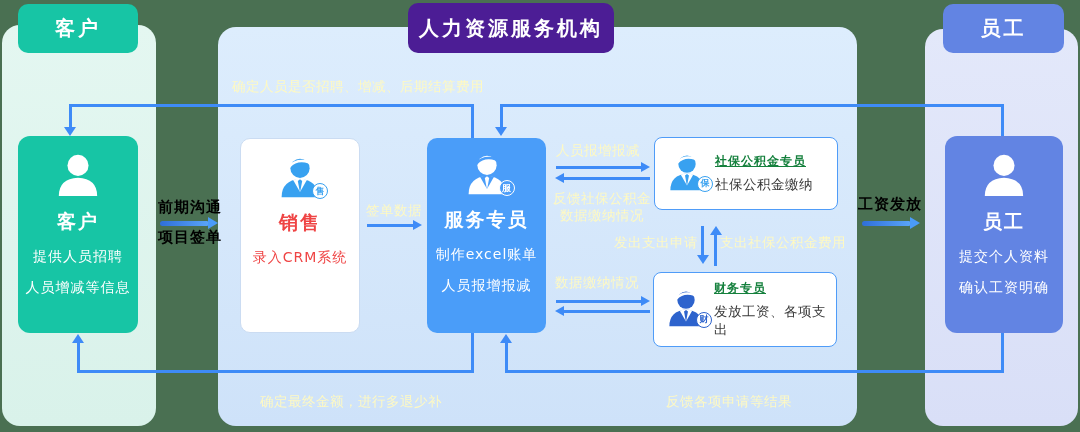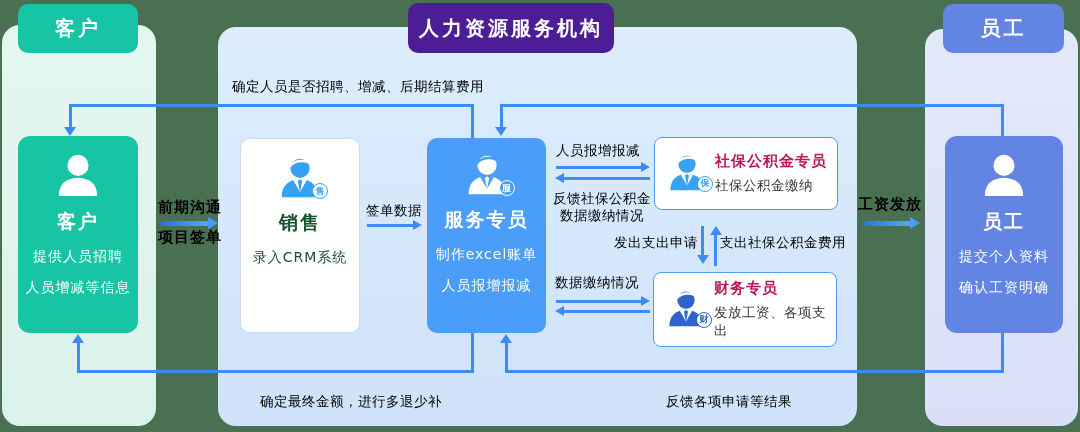--- a/index.html
+++ b/index.html
@@ -23,39 +23,39 @@
   .ln{position:absolute;background:#3E8BF7;z-index:2;}
   .ah{position:absolute;width:0;height:0;z-index:2;}
   .ah-down{border-left:6px solid transparent;border-right:6px solid transparent;border-top:9px solid #3E8BF7;}
   .ah-up{border-left:6px solid transparent;border-right:6px solid transparent;border-bottom:9px solid #3E8BF7;}
   .ah-right{border-top:5.5px solid transparent;border-bottom:5.5px solid transparent;border-left:9px solid #3E8BF7;}
   .ah-left{border-top:5.5px solid transparent;border-bottom:5.5px solid transparent;border-right:9px solid #3E8BF7;}
   .ah-right-big{border-top:6px solid transparent;border-bottom:6px solid transparent;border-left:10px solid #4A9BF9;}
   .thick{background:linear-gradient(90deg,#2F6FD8,#5AA5F8);border-radius:3px;}
   
   .lbl{position:absolute;transform:translateX(-50%);white-space:nowrap;z-index:4;
-    font-size:13.5px;font-weight:500;color:#000000;letter-spacing:0.5px;line-height:1;}
+    font-size:13.5px;font-weight:500;color:#fef9c3;letter-spacing:0.5px;line-height:1;}
   .lbl2{white-space:normal;text-align:center;line-height:17px;width:120px;}
   .lbl-strong{font-size:15px;font-weight:bold;color:#000;letter-spacing:1px;}
   
   .node{position:absolute;z-index:3;display:flex;flex-direction:column;align-items:center;box-sizing:border-box;}
   .node-customer{left:18px;top:136px;width:120px;height:197px;background:#17C5A5;border-radius:12px;padding-top:15px;}
   .node-employee{left:945px;top:136px;width:118px;height:197px;background:#6284E3;border-radius:12px;padding-top:15px;}
   .node-sales{left:240px;top:138px;width:120px;height:195px;background:#fff;border:1px solid #CBDCF2;border-radius:10px;padding-top:17px;}
   .node-service{left:427px;top:138px;width:119px;height:195px;background:#4A9DF9;border-radius:10px;padding-top:15px;}
   .node-row{position:absolute;z-index:3;display:flex;flex-direction:row;align-items:center;box-sizing:border-box;
     background:#fff;border:1.5px solid #4F9CF8;border-radius:8px;padding-left:13px;}
   .node-shebao{left:654px;top:137px;width:184px;height:73px;}
   .node-finance{left:653px;top:272px;width:184px;height:75px;}
   .node-title{font-size:19px;font-weight:bold;letter-spacing:2px;margin-top:8px;}
   .node-line{font-size:14px;font-weight:500;letter-spacing:1px;margin-top:13px;}
   .white-t{color:#fff;}
-  .dark-t{color:#14532d;}
+  .dark-t{color:#ef4444;}
   .row-text{margin-left:9px;display:flex;flex-direction:column;}
-  .row-title{font-size:15px;font-weight:bold;color:#be185d;letter-spacing:1px;}
+  .row-title{font-size:12px;font-weight:bold;color:#15803d;letter-spacing:1px;text-decoration:underline;}
   .row-sub{font-size:13.5px;font-weight:500;color:#3a3a3a;margin-top:6px;letter-spacing:0.5px;}
   
   .picon{position:relative;}
   .badge{position:absolute;width:16px;height:16px;border-radius:50%;box-sizing:border-box;
     display:flex;align-items:center;justify-content:center;
     font-size:9px;font-weight:bold;border:1.5px solid var(--p);background:var(--c);color:var(--p);
     right:-7px;bottom:3px;}
 </style>
 </head>
 <body>

